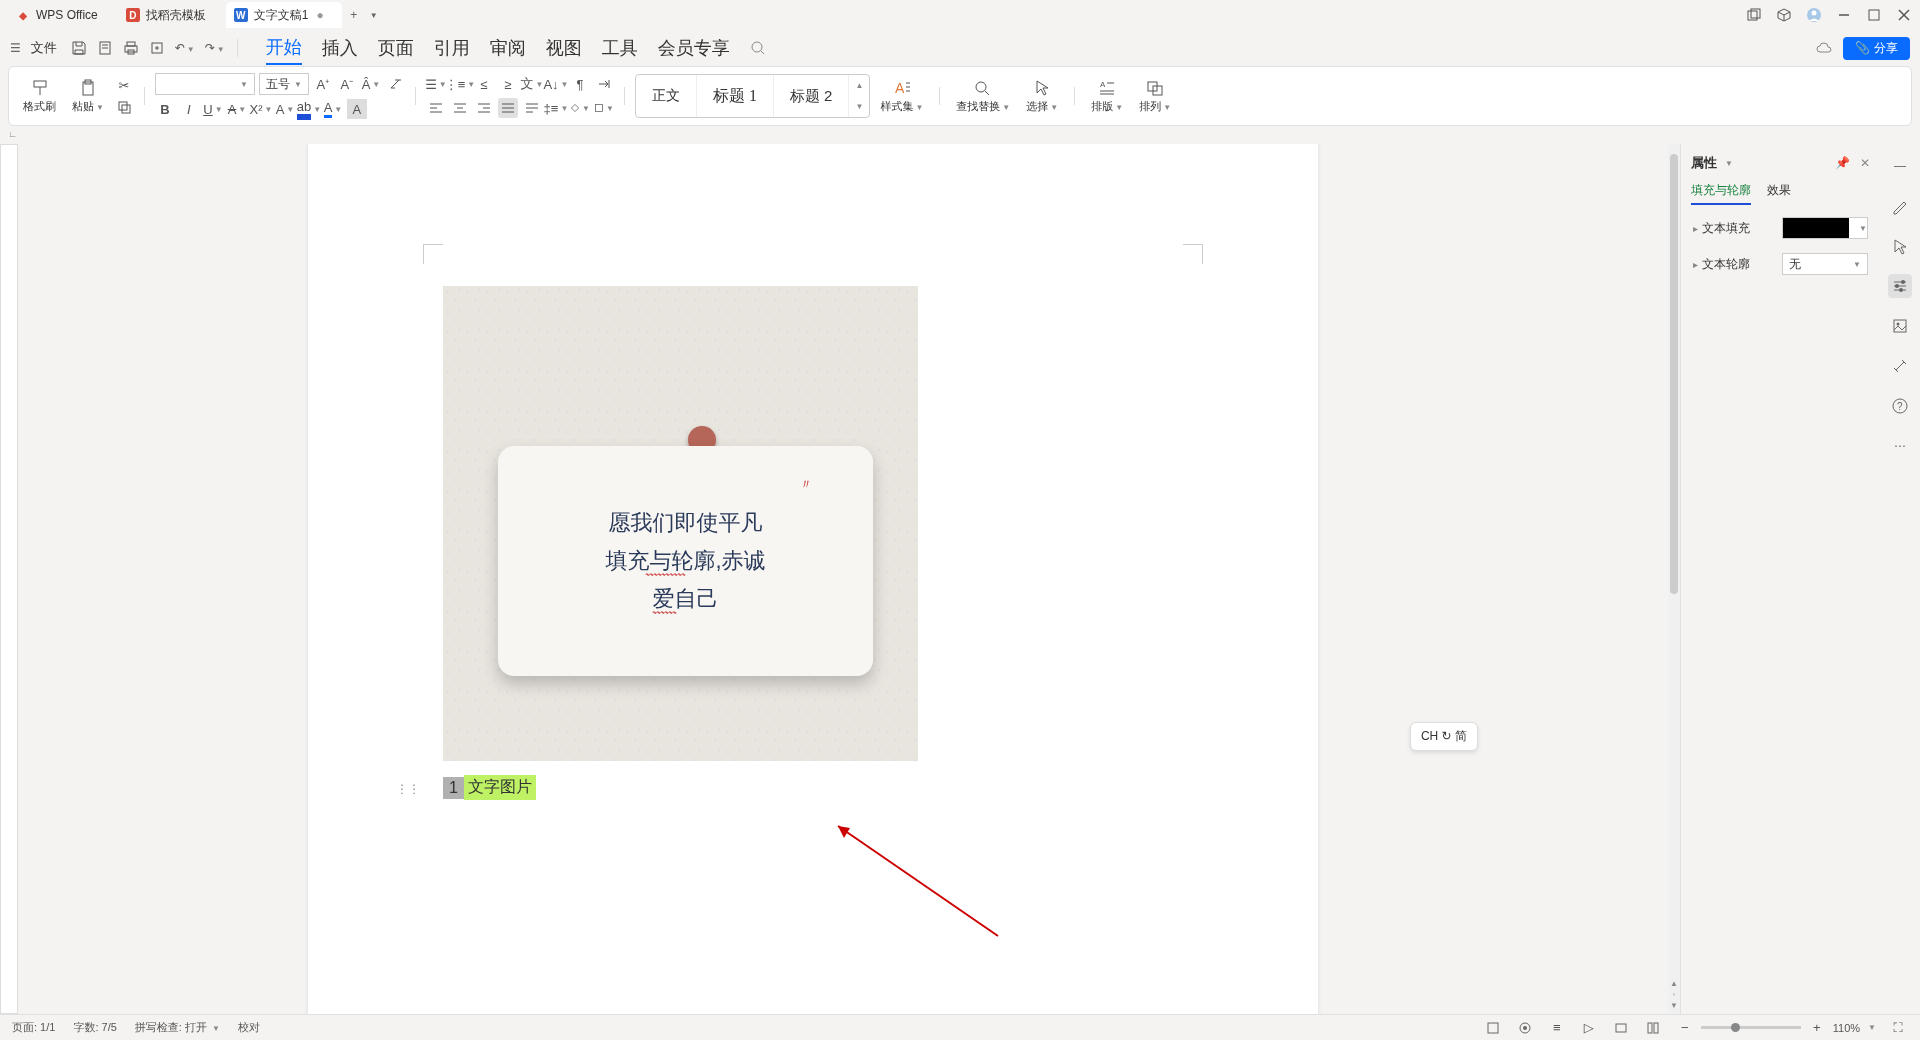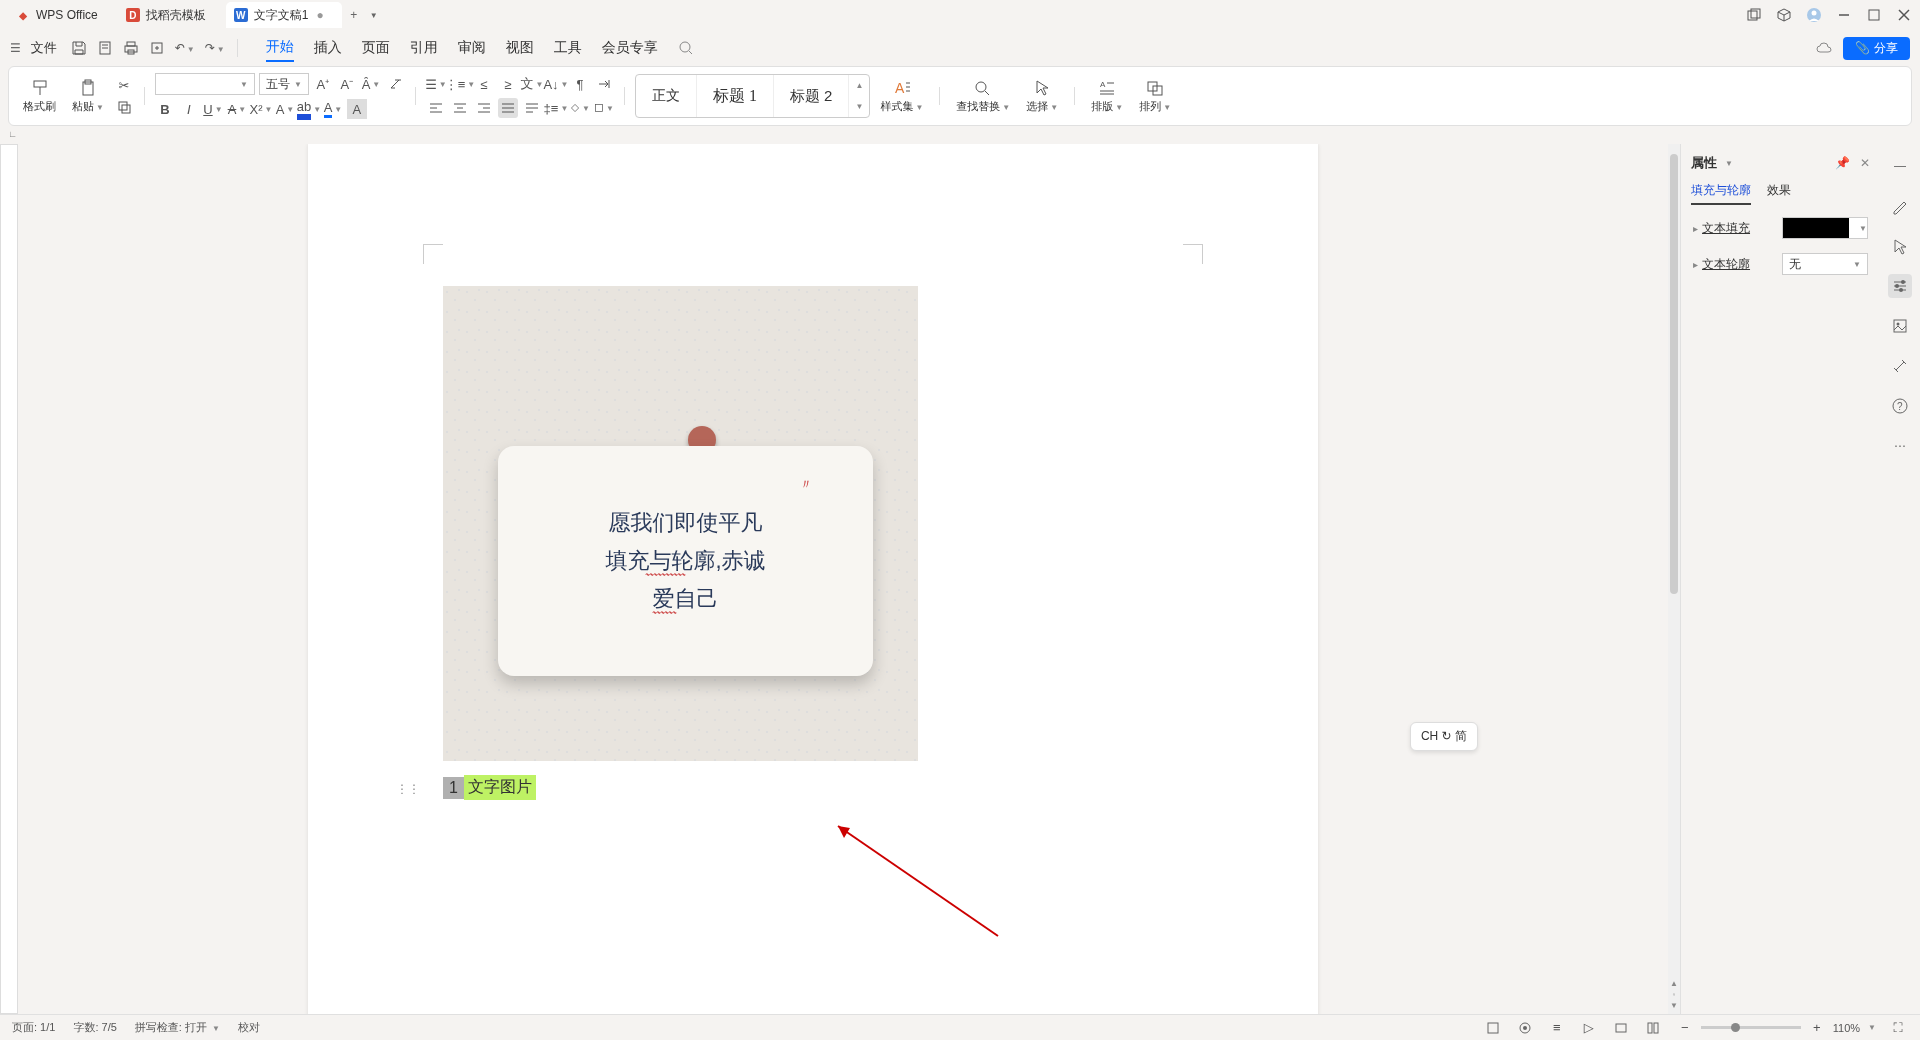--- a/index.html
+++ b/index.html
@@ -18,21 +18,21 @@
 
 
 .menubar{height:36px;background:#f5f3f1;display:flex;align-items:center;padding:0 10px;gap:6px;}
 .menu-left{display:flex;align-items:center;gap:10px;}
 .hamburger{cursor:pointer;color:#666;}
 .file-label{font-size:13px;cursor:pointer;}
 .qat{display:flex;align-items:center;gap:10px;margin-left:4px;}
 .qat-btn{cursor:pointer;color:#555;}
 .divider-v{width:1px;height:18px;background:#ddd;margin:0 6px;}
 .menu-tabs{display:flex;align-items:center;gap:20px;margin-left:16px;}
-.menu-tab{font-size:14px;color:#333;cursor:pointer;padding:4px 0;}
+.menu-tab{font-size:18px;color:#333;cursor:pointer;padding:4px 0;}
 .menu-tab.active{color:#0a6cff;border-bottom:2px solid #0a6cff;}
 .menubar-right{margin-left:auto;display:flex;align-items:center;gap:10px;}
 .share-btn{background:#0a6cff;color:#fff;padding:3px 12px;border-radius:4px;cursor:pointer;font-size:12px;display:flex;align-items:center;gap:4px;}
 
 
 .ribbon{height:60px;background:#fff;border:1px solid #e0e0e0;border-radius:6px;margin:0 8px;display:flex;align-items:center;padding:0 8px;gap:4px;}
 .ribbon-group{display:flex;flex-direction:column;align-items:center;justify-content:center;padding:0 6px;cursor:pointer;}
 .ribbon-group-row{display:flex;align-items:center;gap:4px;}
 .ribbon-icon{font-size:16px;color:#555;}
 .ribbon-label{font-size:11px;color:#333;margin-top:2px;}
@@ -81,25 +81,25 @@
 .vscroll-thumb{position:absolute;top:10px;left:2px;right:2px;height:440px;background:#ccc;border-radius:4px;}
 .vscroll-btns{position:absolute;bottom:0;left:0;right:0;display:flex;flex-direction:column;align-items:center;gap:2px;padding:4px 0;}
 
 
 .prop-panel{width:200px;background:#f5f3f1;border-left:1px solid #e0e0e0;display:flex;flex-direction:column;}
 .prop-header{display:flex;align-items:center;padding:10px;gap:6px;}
 .prop-title{font-size:13px;font-weight:bold;}
 .prop-header-right{margin-left:auto;display:flex;gap:10px;color:#888;cursor:pointer;}
 .prop-tabs{display:flex;padding:0 10px;gap:16px;font-size:12px;}
 .prop-tab{cursor:pointer;padding-bottom:4px;}
-.prop-tab.active{color:#1d4ed8;border-bottom:2px solid #404040;}
+.prop-tab.active{color:#15803d;border-bottom:2px solid #1d4ed8;}
 .prop-body{padding:12px;}
 .prop-row{display:flex;align-items:center;margin-bottom:14px;}
 .prop-arrow{color:#888;margin-right:4px;cursor:pointer;font-size:10px;}
-.prop-label{font-size:12px;text-decoration:underline;}
+.prop-label{font-size:12px;}
 .prop-value{margin-left:auto;}
 .color-swatch{width:86px;height:20px;background:#000;border:1px solid #ccc;}
 .select-box{width:86px;height:22px;border:1px solid #ccc;background:#fff;display:flex;align-items:center;padding:0 6px;font-size:12px;justify-content:space-between;}
 
 
 .side-toolbar{width:40px;background:#f5f3f1;display:flex;flex-direction:column;align-items:center;padding-top:10px;gap:16px;}
 .side-btn{width:24px;height:24px;display:flex;align-items:center;justify-content:center;cursor:pointer;color:#666;}
 .side-btn.active{background:#e0e0e0;border-radius:4px;}
 
 

